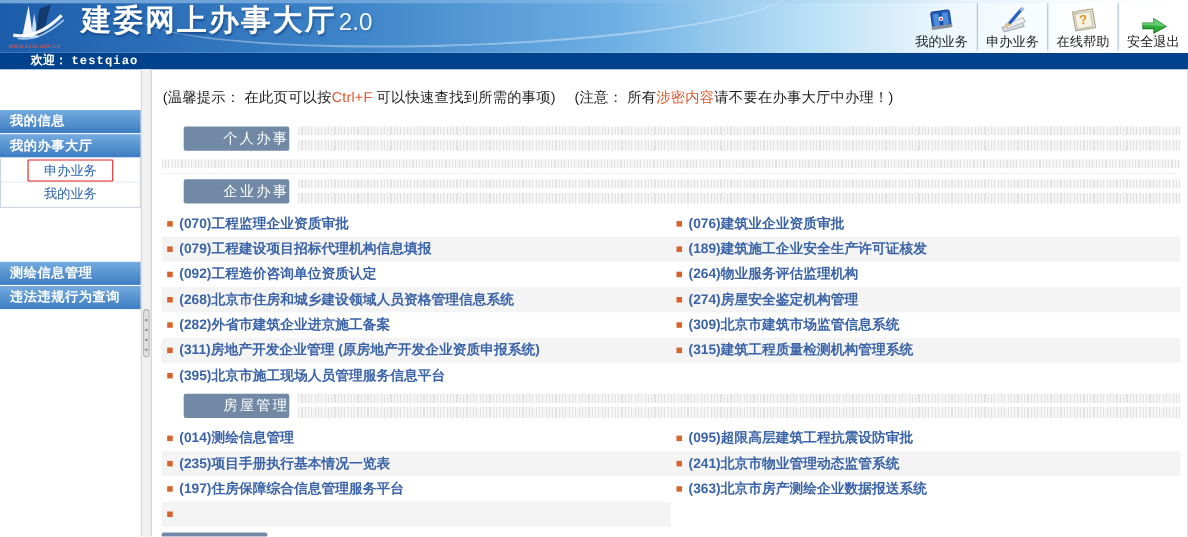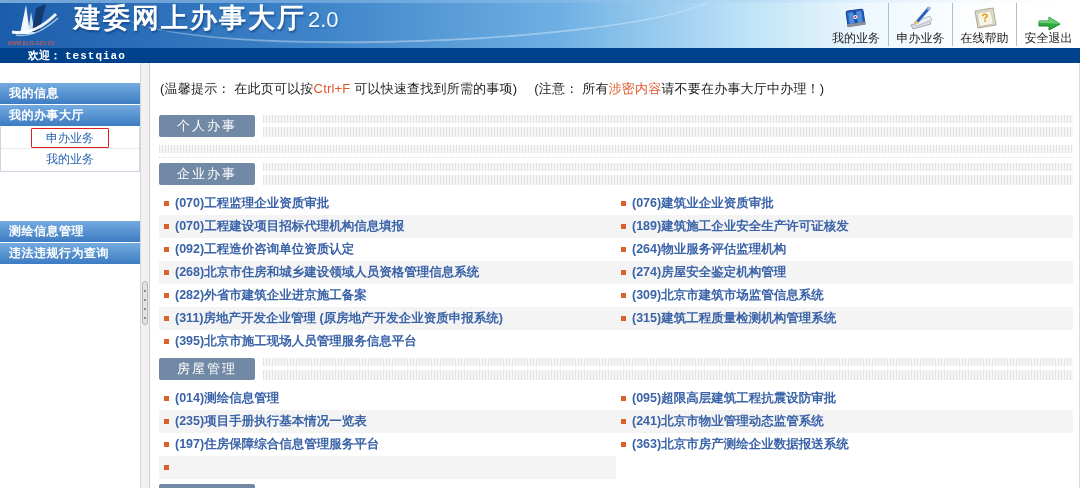--- a/index.html
+++ b/index.html
@@ -31,21 +31,21 @@
 
   
   .welcome { height:15px; background:#00418c; color:#fff; font-size:11px; font-weight:bold;
     line-height:15px; padding-left:28px; }
   .welcome .uname { font-family:"Liberation Mono","DejaVu Sans Mono",monospace; margin-left:4px; letter-spacing:1px;}
 
   
   .body { display:flex; height:425px; }
 
   
-  .sidebar { width:140px; flex:none; padding-top:20px; }
+  .sidebar { width:128px; flex:none; padding-top:0;margin-top:37px; }
   .side-btn { height:21px; line-height:21px; margin-bottom:1px; padding-left:9px;
     background:linear-gradient(#74abdf,#3c7cc2); color:#fff; font-size:12px; font-weight:bold;
     cursor:pointer; letter-spacing:.5px; white-space:nowrap; overflow:hidden;}
   .sub-panel { background:#fff; border:1px solid #ccd6e2; border-top:none; margin-bottom:0; }
   .sub-link { height:22px; line-height:20px; text-align:center; font-size:12px; color:#2a62b0;
     cursor:pointer; border-bottom:1px solid #e6eaef; }
   .sub-link:last-child { border-bottom:none; }
   .sub-link .txt { display:inline-block; padding:0 14px; line-height:18px; margin-top:1px;}
   .sub-link.hl .txt { border:1px solid #e01f1f; border-radius:1px; }
   .side-gap { height:49px; }
@@ -58,21 +58,21 @@
   .grip::before { content:""; position:absolute; left:1px; top:8px; width:2px; height:2px;
     background:#8a8a8a; box-shadow:0 9px 0 #8a8a8a, 0 18px 0 #8a8a8a, 0 27px 0 #8a8a8a; }
 
   
   .main { flex:1; border-right:1px solid #ddd; padding:10px 6px 0 9px; overflow:hidden; }
   .notice { font-size:13px; color:#1d1d1d; margin:7px 0 17px 1px; letter-spacing:.2px; }
   .notice .red { color:#e0562b; }
 
   .sec-row { display:flex; height:22px; margin-top:5px; }
   .sec-btn { width:96px; flex:none; background:#7189a5; color:#fff; font-size:13px;
-    text-align:center; line-height:22px; border-radius:2px; letter-spacing:2px; cursor:pointer;}
+    text-align:right; line-height:22px; border-radius:2px; letter-spacing:2px; cursor:pointer;margin-left:20px;}
   .texture, .band {
     background-image:
       linear-gradient(to bottom, rgba(255,255,255,0) 0 8px, #ffffff 8px 12px, rgba(255,255,255,0) 12px),
       repeating-linear-gradient(90deg, #e3e3e3 0 1px, #f6f6f6 1px 3px);
   }
   .texture { flex:1; margin-left:8px; }
   .band { height:13px; margin:8px 0 3px 0; }
 
   .rows { margin-top:7px; margin-bottom:2px; }
   .srow { display:flex; height:23px;font-weight:bold; }
@@ -184,21 +184,21 @@
                 <span class="slink">(070)工程监理企业资质审批</span>
               </div>
               <div class="cell">
                 <span class="bullet"></span>
                 <span class="slink">(076)建筑业企业资质审批</span>
               </div>
             </div>
             <div class="srow">
               <div class="cell striped">
                 <span class="bullet"></span>
-                <span class="slink">(070)工程建设项目招标代理机构信息填报</span>
+                <span class="slink">(079)工程建设项目招标代理机构信息填报</span>
               </div>
               <div class="cell striped">
                 <span class="bullet"></span>
                 <span class="slink">(189)建筑施工企业安全生产许可证核发</span>
               </div>
             </div>
             <div class="srow">
               <div class="cell">
                 <span class="bullet"></span>
                 <span class="slink">(092)工程造价咨询单位资质认定</span>

